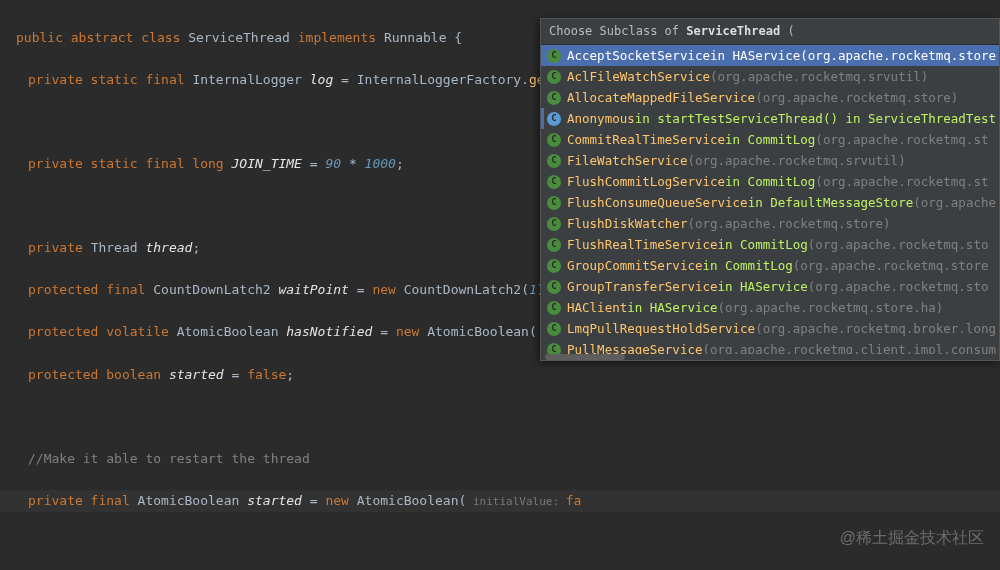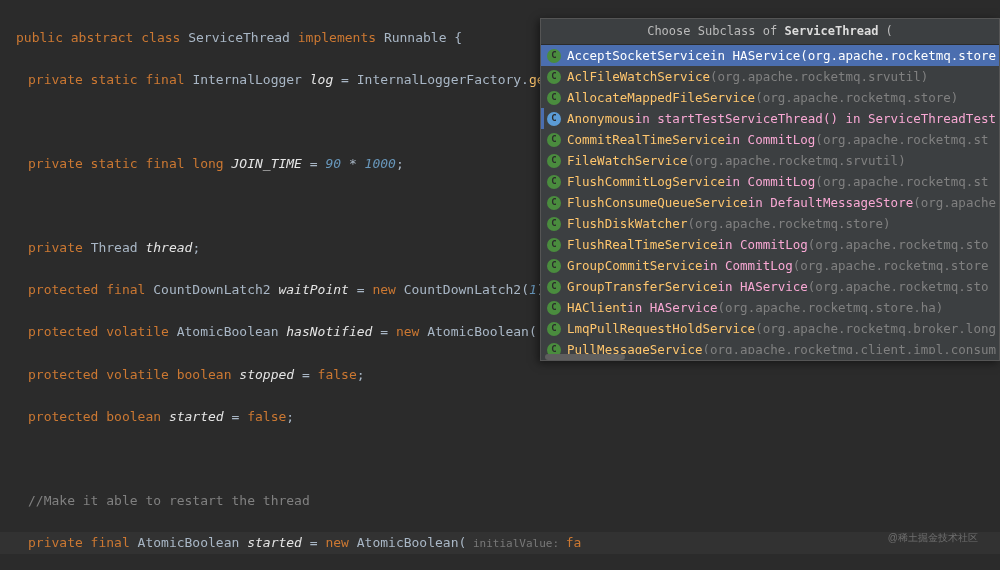--- a/index.html
+++ b/index.html
@@ -37,38 +37,38 @@
       width: 460px;
       background: #3c3f41;
       border: 1px solid #555;
       font-size: 12.5px;
       line-height: 21px;
       box-shadow: -2px 2px 8px rgba(0,0,0,0.5);
     }
     .popup-header {
       background: #3c3f41;
       color: #bbbbbb;
-      text-align: center;
+      text-align: left;
       padding: 2px 8px;
       font-size: 12px;
       border-bottom: 1px solid #2b2b2b;
     }
     .popup-header .bold { color: #ddd; font-weight: bold; }
     .popup-item {
       display: flex;
       align-items: center;
       padding: 0 6px;
       white-space: nowrap;
       overflow: hidden;
       cursor: pointer;
     }
     .popup-item.selected { background: #4b6eaf; }
     .popup-item.alt-selected { border-left: 3px solid #4b6eaf; padding-left: 3px; }
     .popup-item .cls-name { color: #ffc66d; }
-    .popup-item .in-part { color: #f9a8d4; }
+    .popup-item .in-part { color: #bef264; }
     .popup-item .pkg { color: #808080; text-align: right; }
     .popup-item.selected .cls-name,
     .popup-item.selected .in-part,
     .popup-item.selected .pkg { color: #fff; }
     .popup-scrollbar {
       position: absolute;
       bottom: 0; left: 0; right: 0;
       height: 6px;
       background: #3c3f41;
     }
@@ -84,40 +84,39 @@
       display: inline-flex; align-items: center; justify-content: center;
       font-size: 9px; color: #2b2b2b; margin-right: 6px;
       flex-shrink: 0;
       font-weight: bold;
     }
     .icon-c { background: #4a8c3e; }
     .icon-a { background: #5b9bd5; }
     .watermark {
       position: absolute;
       bottom: 22px;
-      right: 22px;
+      right: 16px;
       color: #888;
-      font-size: 10px;
+      font-size: 16px;
       font-family: sans-serif;
       opacity: 0.7;
     }
   </style>
 </head>
 <body>
 
 <div class="code-area">
 <div class="line"><span class="kw">public abstract class</span> <span class="type">ServiceThread</span> <span class="kw">implements</span> <span class="type">Runnable</span> <span class="punct">{</span></div>
 <div class="indent1"><span class="kw">private static final</span> <span class="type">InternalLogger</span> <span class="field">log</span><span> = InternalLoggerFactory.</span><span class="method">getLo</span></div>
 <div class="indent1">&nbsp;</div>
 <div class="indent1"><span class="kw">private static final long</span> <span class="field">JOIN_TIME</span><span> = </span><span class="num">90</span><span> * </span><span class="num">1000</span><span>;</span></div>
 <div class="indent1">&nbsp;</div>
 <div class="indent1"><span class="kw">private</span> <span class="type">Thread</span> <span class="field">thread</span><span>;</span></div>
 <div class="indent1"><span class="kw">protected final</span> <span class="type">CountDownLatch2</span> <span class="field">waitPoint</span><span> = </span><span class="kw">new</span> <span>CountDownLatch2</span><span>(</span><span class="num">1</span><span>);</span></div>
 <div class="indent1"><span class="kw">protected volatile</span> <span class="type">AtomicBoolean</span> <span class="field">hasNotified</span><span> = </span><span class="kw">new</span> <span>AtomicBoolean</span><span>(</span><span class="hint"> initi</span></div>
-<div class="indent1"><span class="kw">protected volatile boolean</span> <span class="field">stopped</span><span> = </span><span class="kw">false</span><span>;</span></div>
 <div class="indent1"><span class="kw">protected boolean</span> <span class="field">started</span><span> = </span><span class="kw">false</span><span>;</span></div>
 <div class="indent1">&nbsp;</div>
 <div class="indent1"><span class="comment">//Make it able to restart the thread</span></div>
 <div class="indent1 cursor-line"><span class="kw">private final</span> <span class="type">AtomicBoolean</span> <span class="field">started</span><span> = </span><span class="kw">new</span> <span>AtomicBoolean</span><span>(</span><span class="hint"> initialValue: </span><span class="kw">fa</span></div>
 
 
 
 
 
 

